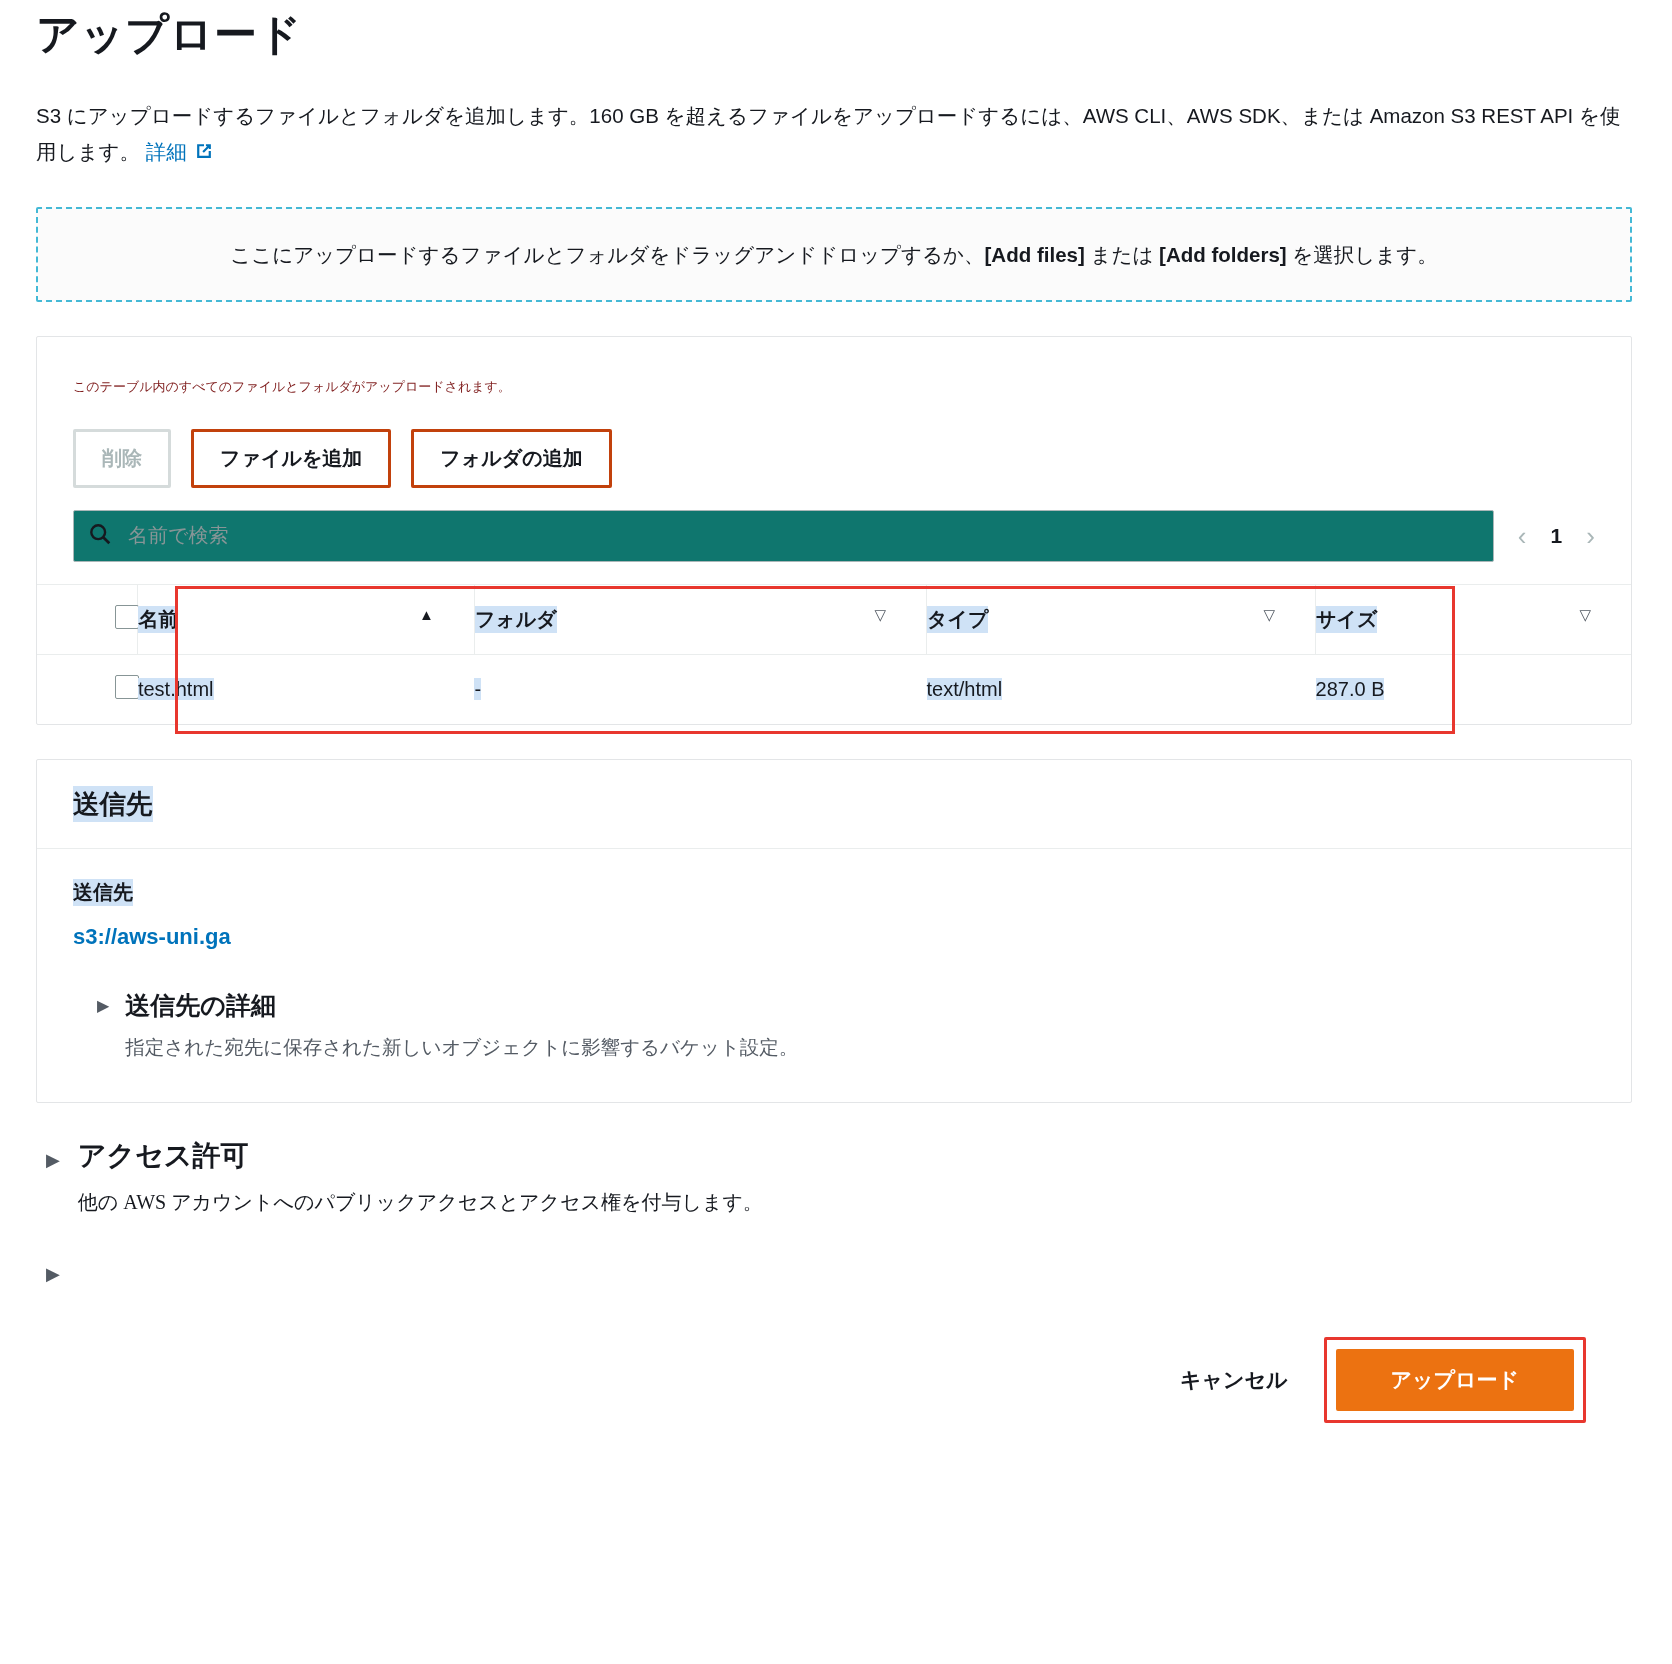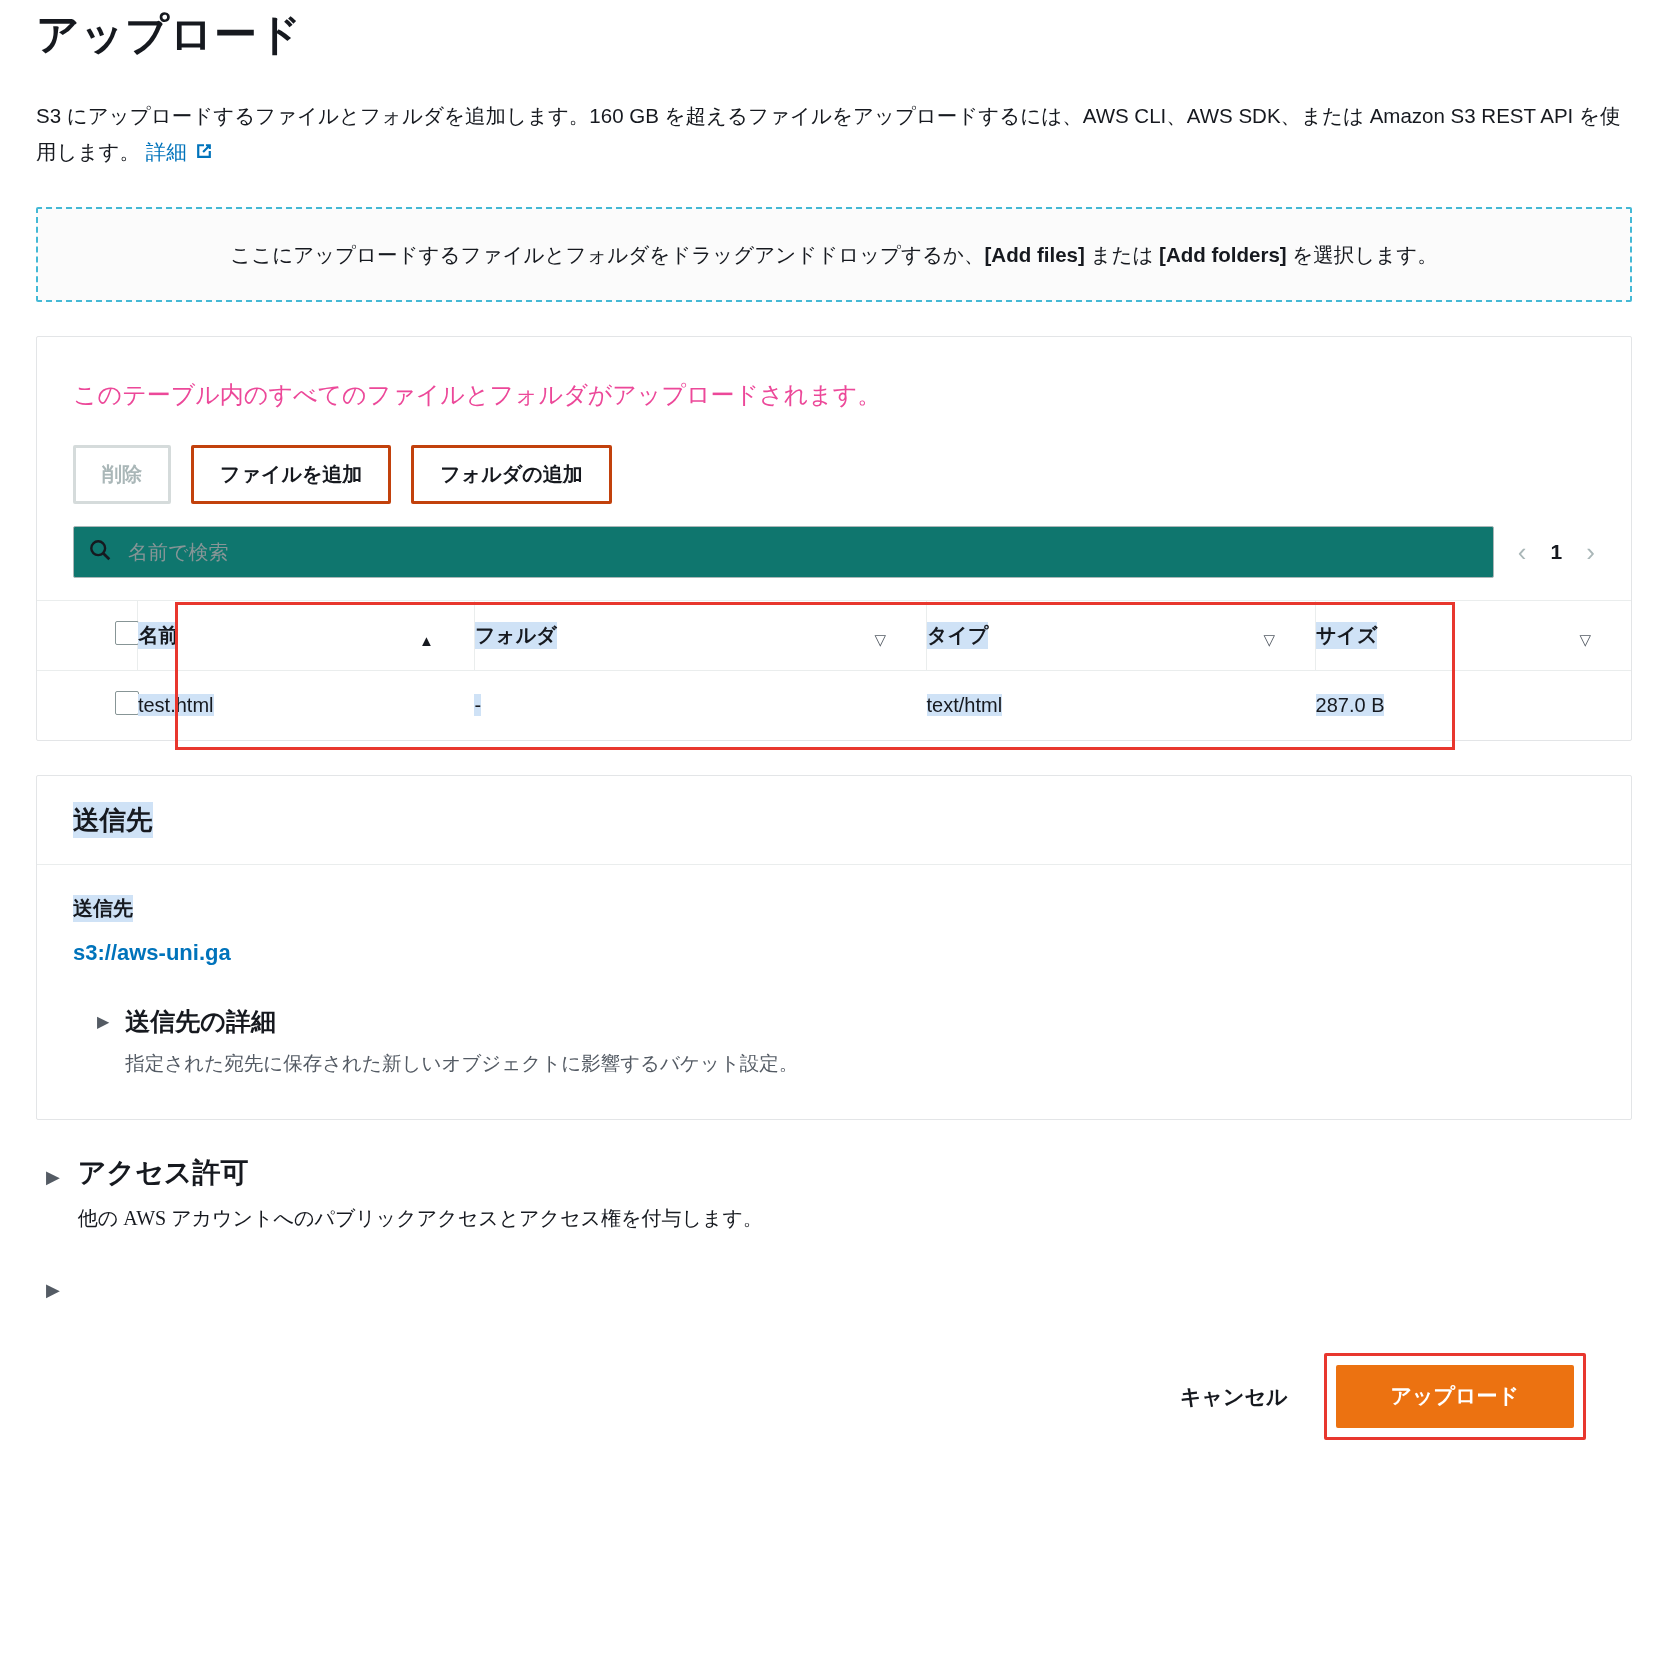--- a/index.html
+++ b/index.html
@@ -70,22 +70,22 @@
     font-weight: 700;
     margin: 0;
     line-height: 1.3;
   }
   .card-title .count {
     font-weight: 400;
     color: #687078;
     font-size: 25px;
   }
   .card-sub {
-    font-size: 24px;
-    color: #ec4899;
+    font-size: 13px;
+    color: #7f1d1d;
     margin: 10px 0 0 0;
     line-height: 1.5;
   }
   
   .btn-row {
     display: flex;
     gap: 20px;
     padding: 24px 36px 0 36px;
   }
   .btn {
@@ -186,21 +186,21 @@
     border-top: 1px solid #eaeded;
     color: #16191f;
   }
   .col-check { width: 96px; padding-left: 78px !important; }
   .col-name  { width: 320px; }
   .col-folder{ width: 430px; }
   .col-type  { width: 370px; }
   .col-size  { width: 300px; }
   .th-inner {
     display: flex;
-    align-items: flex-end;
+    align-items: flex-start;
     justify-content: space-between;
     padding-right: 40px;
   }
   .hl {
     background: #cfe2f6;
   }
   .sortcaret { color: #16191f; font-size: 15px; }
   .sortcaret.dim { color: #545b64; }
   .divider-cell {
     border-left: 1px solid #eaeded;

